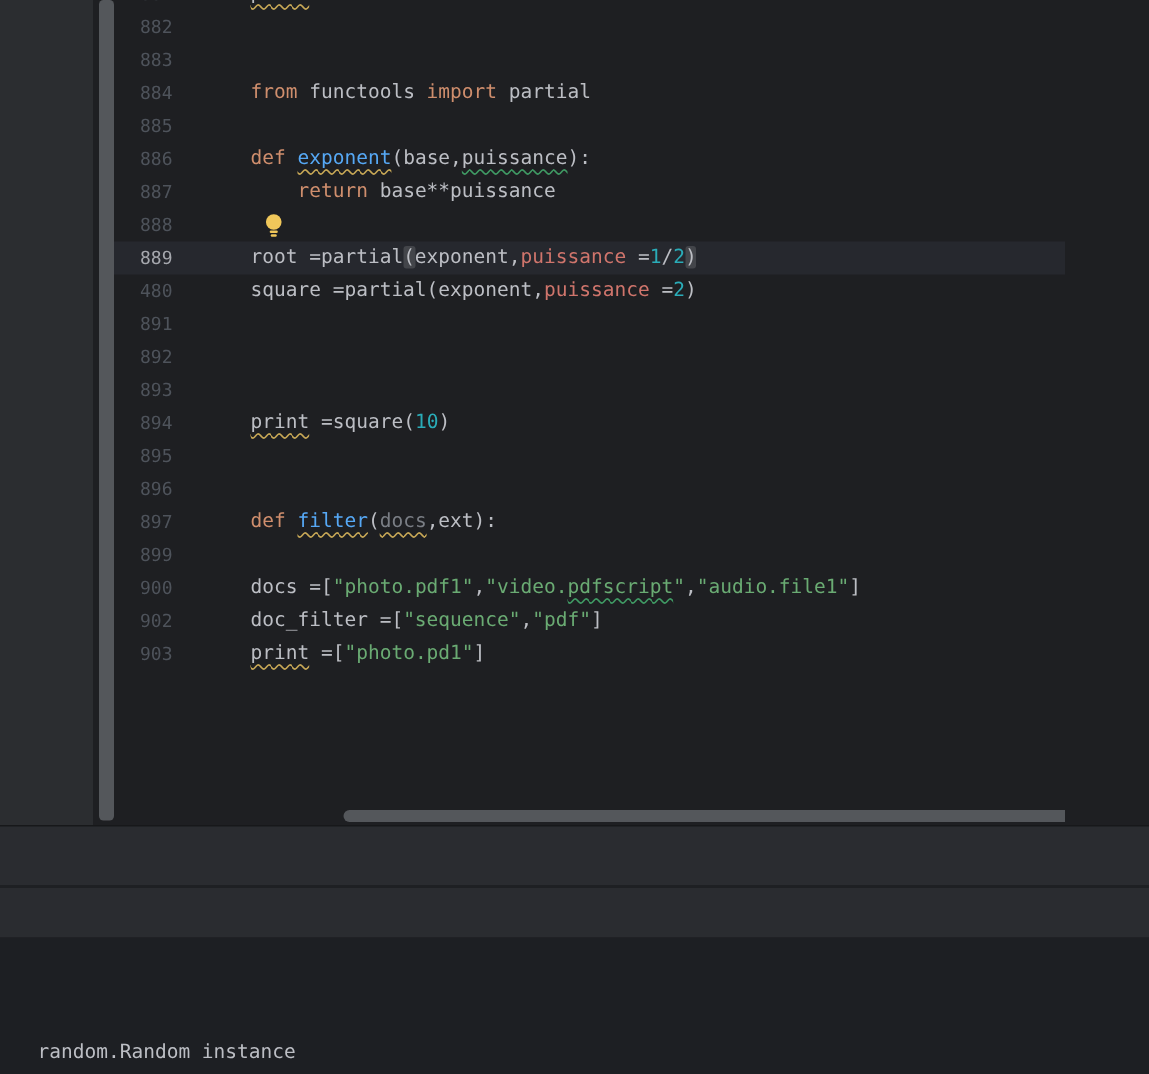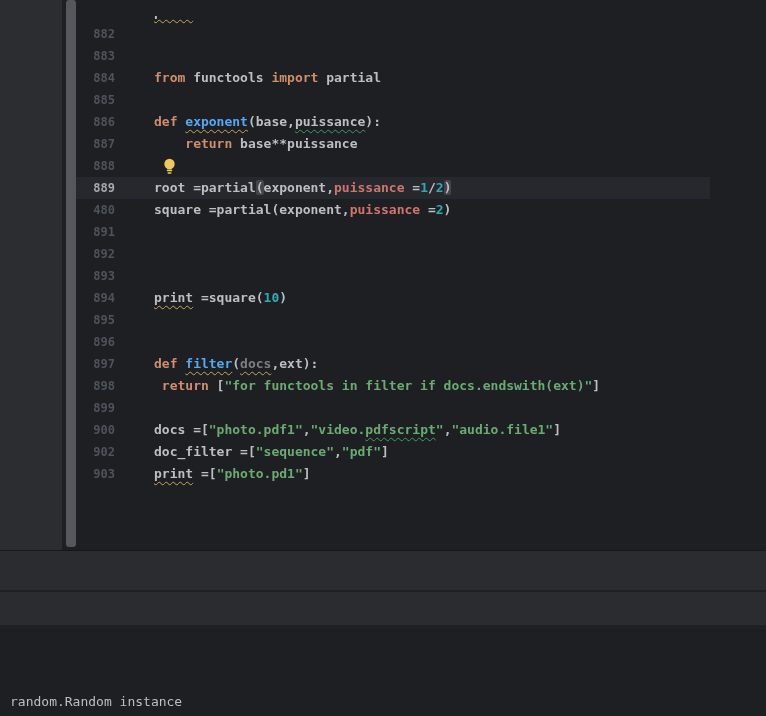--- a/index.html
+++ b/index.html
@@ -11,27 +11,27 @@
   .abs{position:absolute;}
 
   
   #left-panel{left:0;top:0;width:64px;height:550px;background:var(--left_panel_bg,#2b2d30);border-right:2px solid var(--editor_bg,#1e1f22);box-sizing:border-box;}
 
   
   #vtrack{left:64px;top:0;width:12px;height:550px;background:var(--editor_bg,#1e1f22);}
   #vthumb{position:absolute;left:2px;top:0;width:10px;height:547px;background:var(--scrollbar_thumb,#54575b);border-radius:3px;}
 
   
-  #editor{left:76px;top:16px;width:634px;height:550px;background:var(--editor_bg,#1e1f22);overflow:hidden;font-weight:bold;}
+  #editor{left:76px;top:0;width:634px;height:550px;background:var(--editor_bg,#1e1f22);overflow:hidden;}
   #code-lines{position:absolute;left:0;top:-15px;width:100%;}
   .row{height:22px;line-height:22px;display:flex;white-space:pre;font-size:13px;}
   .row.current{background:var(--active_line_bg,#26282e);}
   .lnum{flex:0 0 76px;box-sizing:border-box;padding-right:37px;text-align:right;font-size:12px;color:var(--gutter_fg,#4e535b);}
   .row.current .lnum{color:var(--gutter_fg_active,#a6a8ae);}
-  .code{flex:1;margin-left:2px;color:var(--default_text,#bcbec4);}
+  .code{flex:1;margin-left:15px;color:var(--default_text,#bcbec4);}
 
   .c-txt{color:var(--default_text,#bcbec4);}
   .c-kw{color:var(--keyword,#cf8e6d);}
   .c-fn{color:var(--function_decl,#56a8f5);}
   .c-arg{color:var(--named_arg,#d0756c);}
   .c-num{color:var(--number,#2aacb8);}
   .c-str{color:var(--string,#6aab73);}
   .c-dim{color:var(--dim_param,#7a7e85);}
   .c-frag{color:var(--fragment,#8f83c3);}
   .u-y{text-decoration:underline;text-decoration-style:wavy;text-decoration-color:var(--warn_wavy,#c8a856);text-decoration-thickness:1px;text-underline-offset:3px;text-align:center;}
@@ -42,21 +42,21 @@
 
   
   #hscroll{left:153px;top:540px;width:613px;height:8px;}
   #hthumb{position:absolute;left:0;top:0;width:613px;height:8px;background:var(--scrollbar_thumb,#54575b);border-radius:4px 0 0 4px;}
 
   
   #strip1{left:0;top:550px;width:766px;height:40px;background:var(--strip_bg,#2a2c30);border-top:1px solid #17181a;box-sizing:border-box;}
   #sep1{left:0;top:590px;width:766px;height:2px;background:#1e2023;}
   #strip2{left:0;top:592px;width:766px;height:33px;background:var(--strip_bg,#2a2c30);}
   #bottom-panel{left:0;top:625px;width:766px;height:91px;background:var(--bottom_bg,#1d1f23);}
-  #doc-text{position:absolute;left:10px;top:69px;font-size:13px;color:var(--default_text,#bcbec4);white-space:pre;}
+  #doc-text{position:absolute;left:25px;top:69px;font-size:13px;color:var(--default_text,#bcbec4);white-space:pre;}
 </style>
 </head>
 <body>
 
 <div id="left-panel" class="abs"></div>
 
 <div id="vtrack" class="abs">
   <div id="vthumb"></div>
 </div>
 
@@ -76,21 +76,20 @@
             </svg></span></span></div>
       <div class="row current"><span class="lnum">889</span><span class="code"><span class="c-txt">root =partial</span><span class="c-txt hl">(</span><span class="c-txt">exponent,</span><span class="c-arg">puissance</span><span class="c-txt"> =</span><span class="c-num">1</span><span class="c-txt">/</span><span class="c-num">2</span><span class="c-txt hl">)</span></span></div>
       <div class="row"><span class="lnum">480</span><span class="code"><span class="c-txt">square =partial(exponent,</span><span class="c-arg">puissance</span><span class="c-txt"> =</span><span class="c-num">2</span><span class="c-txt">)</span></span></div>
       <div class="row"><span class="lnum">891</span><span class="code"></span></div>
       <div class="row"><span class="lnum">892</span><span class="code"></span></div>
       <div class="row"><span class="lnum">893</span></div>
       <div class="row"><span class="lnum">894</span><span class="code"><span class="c-txt u-y">print</span><span class="c-txt"> =square(</span><span class="c-num">10</span><span class="c-txt">)</span></span></div>
       <div class="row"><span class="lnum">895</span><span class="code"></span></div>
       <div class="row"><span class="lnum">896</span><span class="code"></span></div>
       <div class="row"><span class="lnum">897</span><span class="code"><span class="c-kw">def </span><span class="c-fn u-y">filter</span><span class="c-txt">(</span><span class="c-dim u-y">docs</span><span class="c-txt">,ext):</span></span></div>
-      <div class="row"><span class="lnum">898</span><span class="code"><span class="c-txt"> </span><span class="c-kw">return</span><span class="c-txt"> [</span><span class="c-str">"for functools in filter if docs.endswith(ext)"</span><span class="c-txt">]</span></span></div>
       <div class="row"><span class="lnum">899</span><span class="code"></span></div>
       <div class="row"><span class="lnum">900</span><span class="code"><span class="c-txt">docs =[</span><span class="c-str">"photo.pdf1"</span><span class="c-txt">,</span><span class="c-str">"video.</span><span class="c-str u-g">pdfscript</span><span class="c-str">"</span><span class="c-txt">,</span><span class="c-str">"audio.file1"</span><span class="c-txt">]</span></span></div>
       <div class="row"><span class="lnum">902</span><span class="code"><span class="c-txt">doc_filter =[</span><span class="c-str">"sequence"</span><span class="c-txt">,</span><span class="c-str">"pdf"</span><span class="c-txt">]</span></span></div>
       <div class="row"><span class="lnum">903</span><span class="code"><span class="c-txt u-y">print</span><span class="c-txt"> =[</span><span class="c-str">"photo.pd1"</span><span class="c-txt">]</span></span></div>
     </div>
   <div id="hscroll" class="abs">
     <div id="hthumb"></div>
   </div>
 </div>
 

